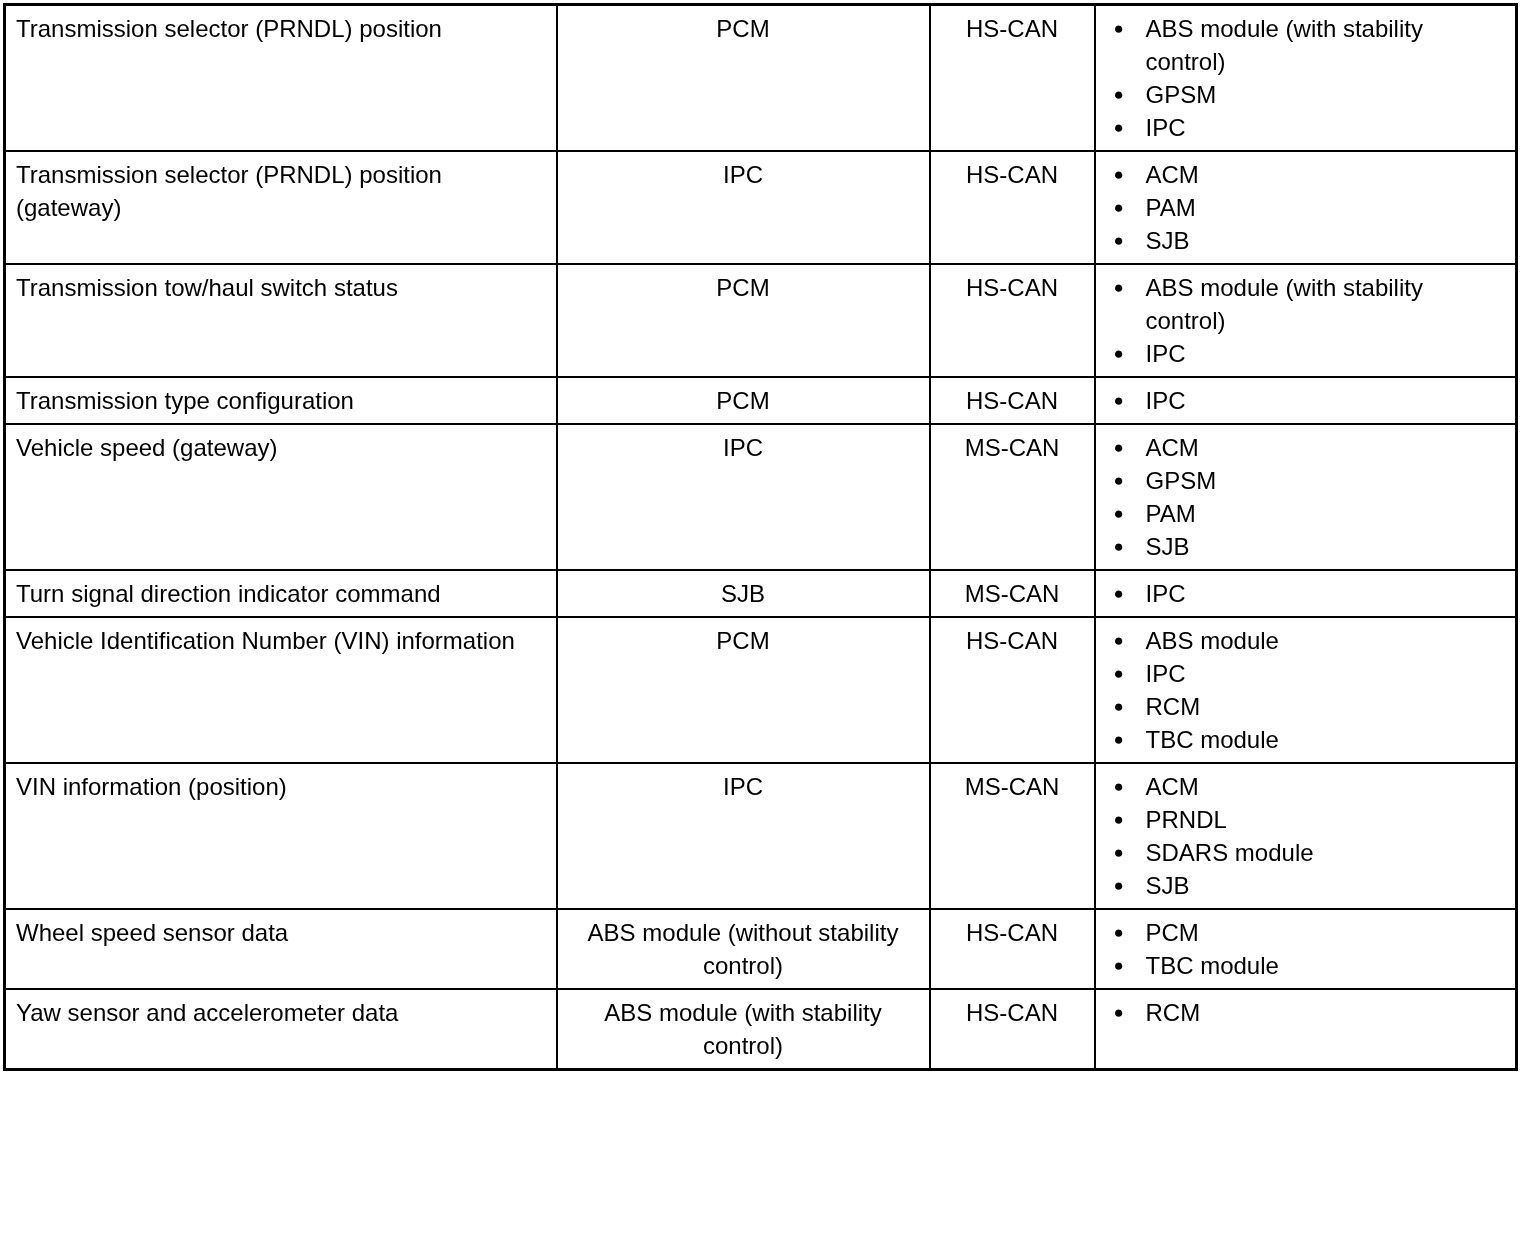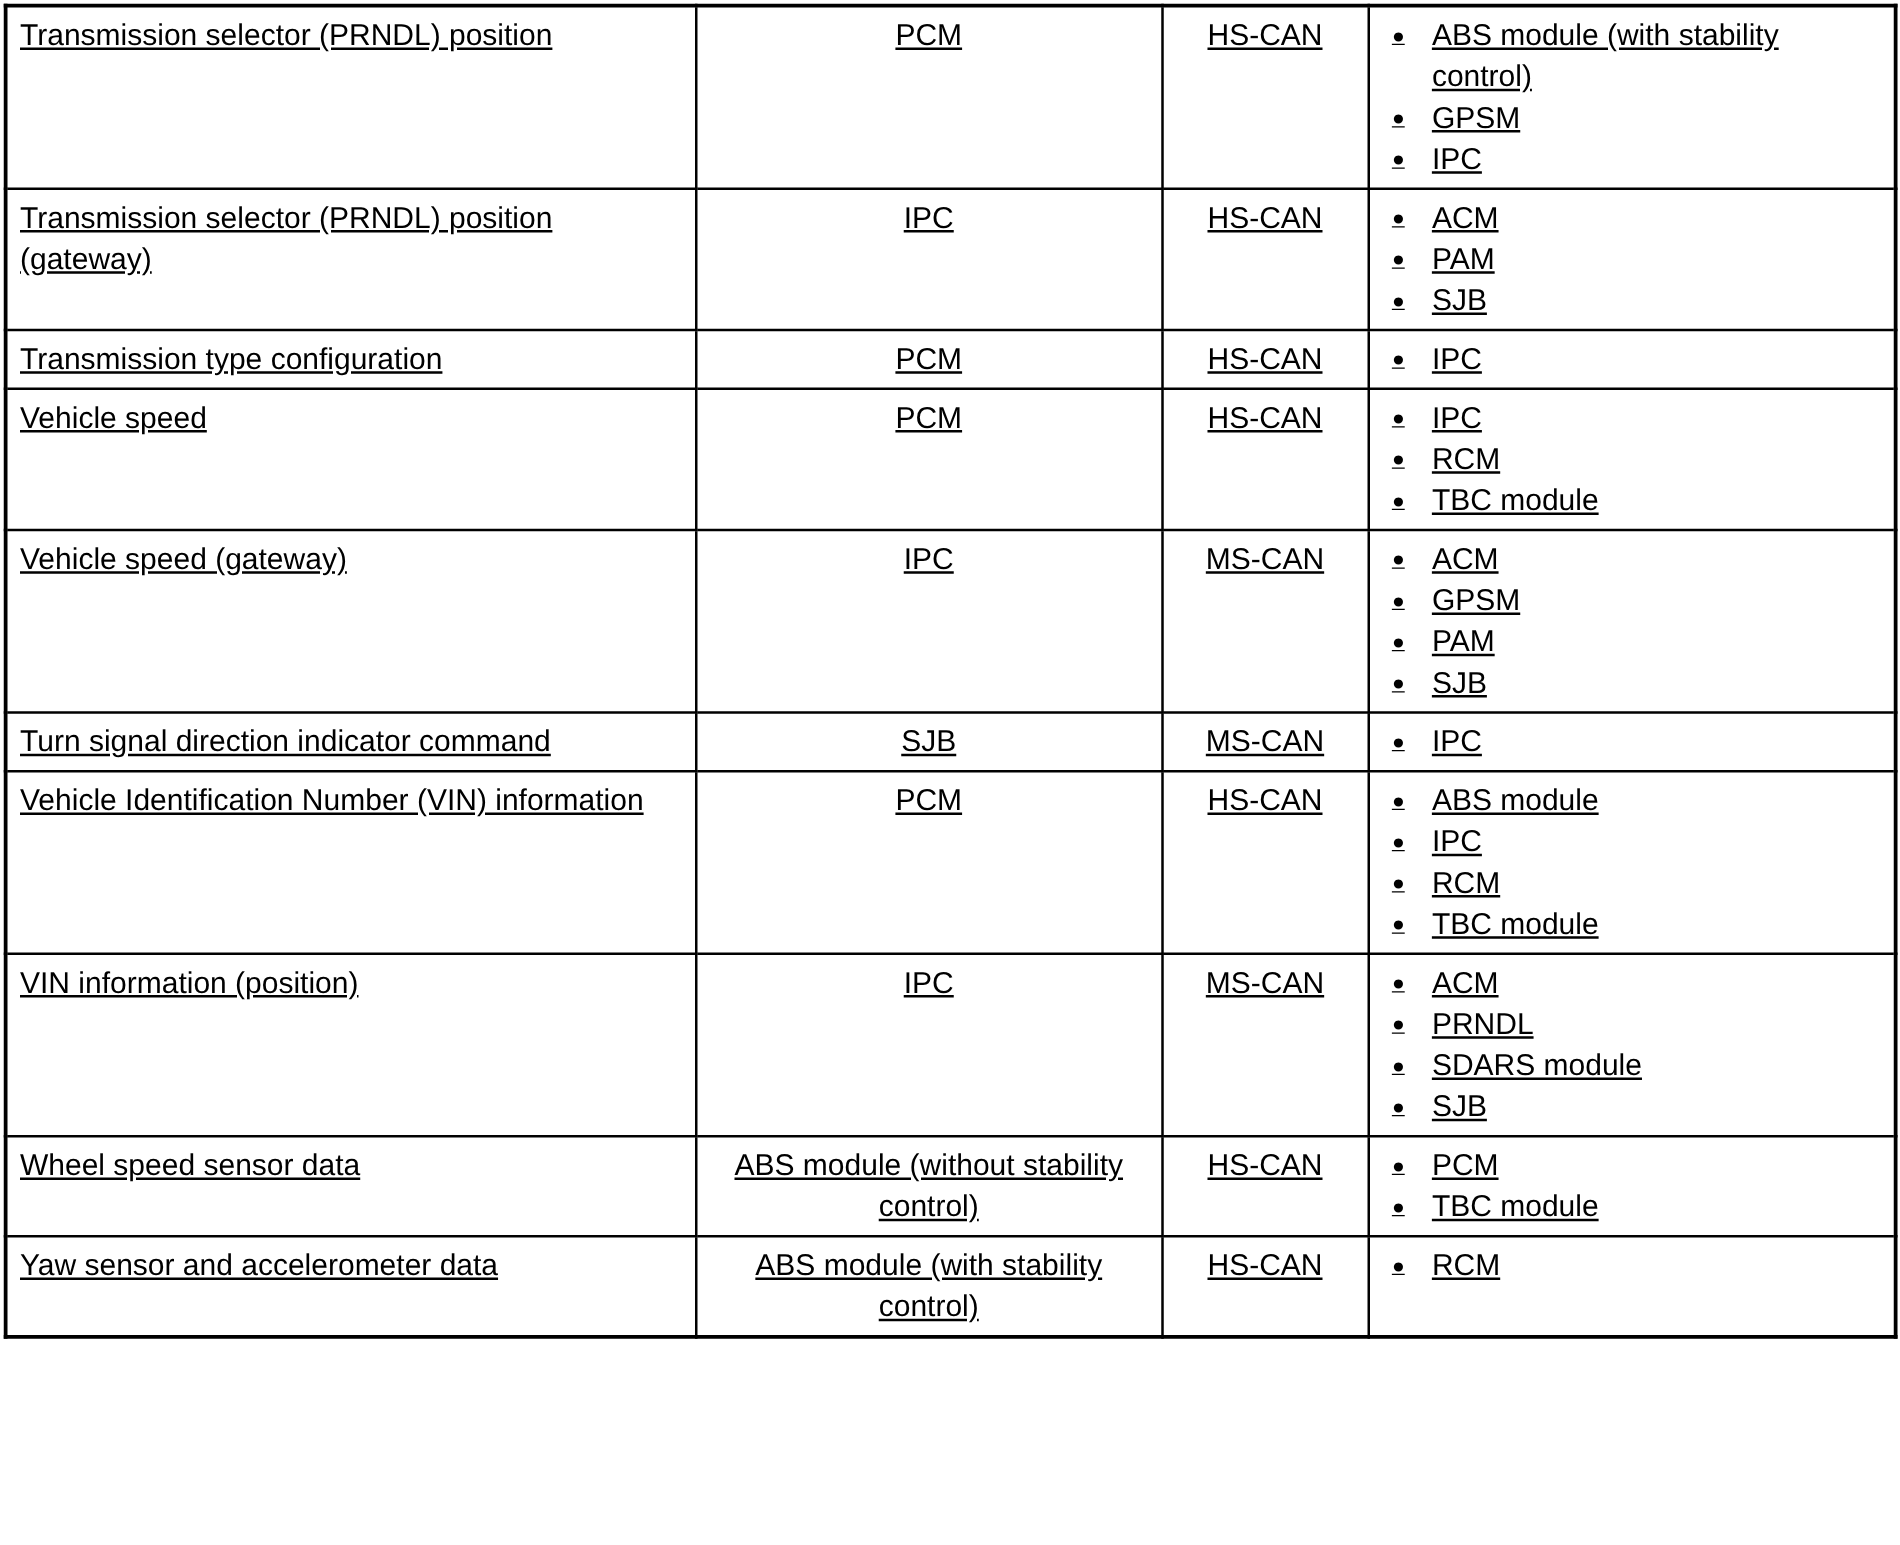--- a/index.html
+++ b/index.html
@@ -7,21 +7,20 @@
     padding: 0;
     background: #ffffff;
     color: #000000;
     font-family: "Liberation Sans", sans-serif;
     font-size: 24px;
   }
   .page {
     width: 1300px;
     box-sizing: border-box;
     padding: 3px;
-    text-decoration: underline;
   }
   table.net-table {
     border-collapse: collapse;
     table-layout: fixed;
     width: 1512px;
     border: 3px solid #000;
   }
   td {
     border: 2px solid #000;
     vertical-align: top;
@@ -112,54 +111,49 @@
     <span class="bullet-text">PAM</span>
   </div>
 
   <div class="bullet-item">
     <span class="bullet">●</span>
     <span class="bullet-text">SJB</span>
   </div>
 </td>
   </tr>
 
+  <tr>
+    <td class="c-msg">Transmission tow/haul switch status</td>
+    <td class="c-orig">PCM</td>
+    <td class="c-net">HS-CAN</td>
+    <td class="c-recv">
+  <div class="bullet-item">
+    <span class="bullet">●</span>
+    <span class="bullet-text">ABS module (with stability control)</span>
+  </div>
+
+  <div class="bullet-item">
+    <span class="bullet">●</span>
+    <span class="bullet-text">IPC</span>
+  </div>
+</td>
+  </tr>
 
   <tr>
     <td class="c-msg">Transmission type configuration</td>
     <td class="c-orig">PCM</td>
     <td class="c-net">HS-CAN</td>
     <td class="c-recv">
   <div class="bullet-item">
     <span class="bullet">●</span>
     <span class="bullet-text">IPC</span>
   </div>
 </td>
   </tr>
 
-  <tr>
-    <td class="c-msg">Vehicle speed</td>
-    <td class="c-orig">PCM</td>
-    <td class="c-net">HS-CAN</td>
-    <td class="c-recv">
-  <div class="bullet-item">
-    <span class="bullet">●</span>
-    <span class="bullet-text">IPC</span>
-  </div>
-
-  <div class="bullet-item">
-    <span class="bullet">●</span>
-    <span class="bullet-text">RCM</span>
-  </div>
-
-  <div class="bullet-item">
-    <span class="bullet">●</span>
-    <span class="bullet-text">TBC module</span>
-  </div>
-</td>
-  </tr>
 
   <tr>
     <td class="c-msg">Vehicle speed (gateway)</td>
     <td class="c-orig">IPC</td>
     <td class="c-net">MS-CAN</td>
     <td class="c-recv">
   <div class="bullet-item">
     <span class="bullet">●</span>
     <span class="bullet-text">ACM</span>
   </div>

